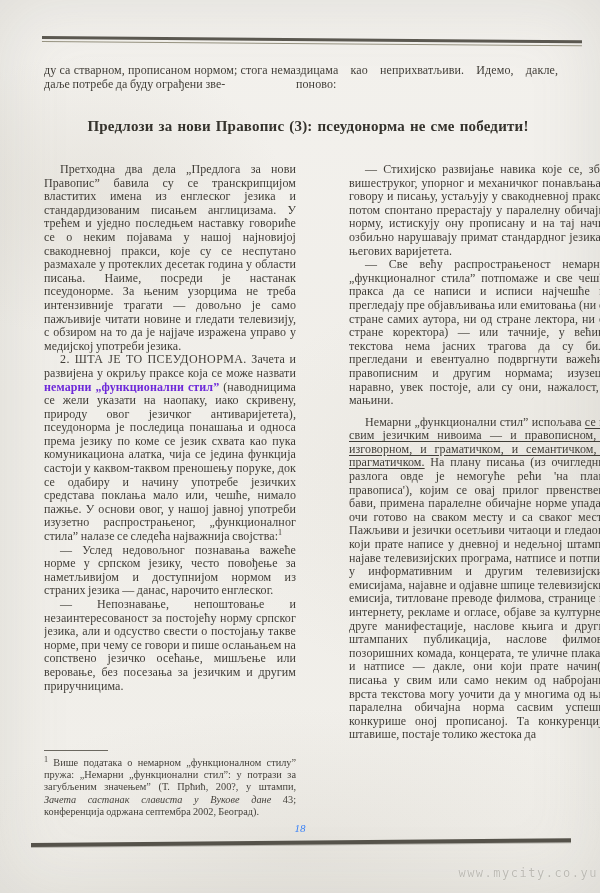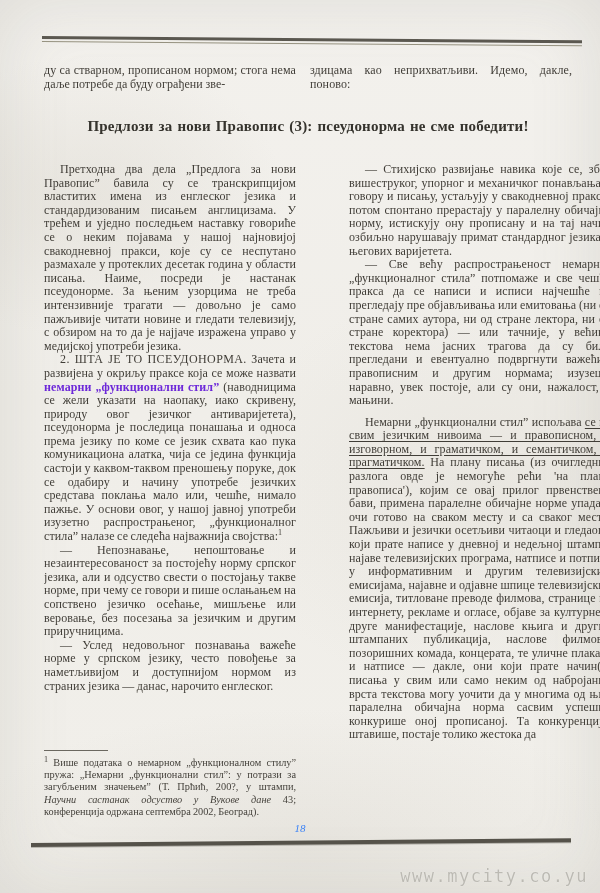--- a/index.html
+++ b/index.html
@@ -20,21 +20,21 @@
     position:absolute;left:42px;top:36px;width:540px;height:2px;
     border-top:3px solid #5b5850;border-bottom:1px solid #95917f;
     transform:rotate(0.45deg);transform-origin:left center;
   }
   .bottom-rule{
     position:absolute;left:31px;top:843px;width:540px;height:4px;
     background:#55524a;
     transform:rotate(-0.5deg);transform-origin:left center;
     box-shadow:0 1px 0 rgba(90,86,78,0.35);
   }
-  .frag-row{position:absolute;left:44px;top:64px;width:528px;display:flex;gap:14px;}
+  .frag-row{position:absolute;left:44px;top:64px;width:528px;display:flex;gap:0;}
   .frag-left{width:252px;}
   .frag-right{width:262px;}
   .body-text{
     font-size:12px;line-height:13.6px;text-align:justify;
     word-spacing:-0.6px;letter-spacing:0.1px;
   }
   .headline{
     position:absolute;left:44px;top:118px;width:528px;
     text-align:center;font-weight:bold;font-size:15px;
     color:#35332d;letter-spacing:0.2px;word-spacing:1px;
@@ -53,56 +53,56 @@
   .footnote-sep{width:64px;border-top:1px solid #6b6860;margin-bottom:6px;}
   .footnote-text{
     font-size:10.3px;line-height:12.2px;text-align:justify;
     word-spacing:-0.4px;color:#45423c;
   }
   .page-number{
     position:absolute;left:270px;top:822px;width:60px;text-align:center;
     font-style:italic;font-size:11px;color:#3b82f6;
   }
   .watermark{
-    position:absolute;right:12px;top:866px;
+    position:absolute;right:2px;top:866px;
     font-family:"DejaVu Sans Mono",monospace;
-    font-size:17px;letter-spacing:1.5px;color:#bcbab3;
+    font-size:12px;letter-spacing:1.5px;color:#bcbab3;
     text-shadow:0 0 1px rgba(255,255,255,0.8);
   }
 </style>
 </head>
 <body>
 
 <div class="page">
 
   <div class="top-rule"></div>
 
   <div class="frag-row">
     <p class="frag-left body-text">ду са стварном, прописаном нормом; стога нема даље потребе да буду ограђени зве-</p>
     <p class="frag-right body-text">здицама као неприхватљиви. Идемо, дакле, поново:</p>
   </div>
 
   <div class="headline">Предлози за нови Правопис (3): псеудонорма не сме победити!</div>
 
   <div class="col col-left body-text">
     <p class="para">Претходна два дела „Предлога за нови Правопис” бавила су се транскрипцијом властитих имена из енглеског језика и стандардизованим писањем англицизама. У трећем и уједно последњем наставку говориће се о неким појавама у нашој најновијој свакодневној пракси, које су се неспутано размахале у протеклих десетак година у области писања. Наиме, посреди је настанак псеудонорме. За њеним узорцима не треба интензивније трагати — довољно је само пажљивије читати новине и гледати телевизију, с обзиром на то да је најјаче изражена управо у медијској употреби језика.</p>
     <p class="para"><span class="section-lead">2. ШТА ЈЕ ТО ПСЕУДОНОРМА.</span><span> Зачета и развијена у окриљу праксе која се може назвати </span><b>немарни „функционални стил”</b><span> (наводницима се жели указати на наопаку, иако скривену, природу овог језичког антиваријетета), псеудонорма је последица понашања и односа према језику по коме се језик схвата као пука комуникациона алатка, чија се једина функција састоји у каквом-таквом преношењу поруке, док се одабиру и начину употребе језичких средстава поклања мало или, чешће, нимало пажње. У основи овог, у нашој јавној употреби изузетно распрострањеног, „функционалног стила” налазе се следећа најважнија својства:</span><sup>1</sup></p>
+    <p class="para">— Услед недовољног познавања важеће норме у српском језику, често повођење за наметљивијом и доступнијом нормом из страних језика — данас, нарочито енглеског.</p>
     <p class="para">— Непознавање, непоштовање и незаинтересованост за постојећу норму српског језика, али и одсуство свести о постојању такве норме, при чему се говори и пише ослањањем на сопствено језичко осећање, мишљење или веровање, без посезања за језичким и другим приручницима.</p>
-    <p class="para">— Услед недовољног познавања важеће норме у српском језику, често повођење за наметљивијом и доступнијом нормом из страних језика — данас, нарочито енглеског.</p>
   </div>
 
   <div class="col col-right body-text">
     <p class="para">— Стихијско развијање навика које се, због вишеструког, упорног и механичког понављања у говору и писању, устаљују у свакодневној пракси, потом спонтано прерастају у паралелну обичајну норму, истискују ону прописану и на тај начин озбиљно нарушавају примат стандардног језика и његових варијетета.</p>
     <p class="para">— Све већу распрострањеност немарног „функционалног стила” потпомаже и све чешћа пракса да се написи и исписи најчешће не прегледају пре објављивања или емитовања (ни од стране самих аутора, ни од стране лектора, ни од стране коректора) — или тачније, у већини текстова нема јасних трагова да су били прегледани и евентуално подвргнути важећим правописним и другим нормама; изузеци, наравно, увек постоје, али су они, нажалост, у мањини.</p>
     <p class="para para-gap"><span>Немарни „функционални стил” испољава </span><span class="u">се на свим језичким нивоима — и правописном, и изговорном, и граматичком, и семантичком, и прагматичком.</span><span> На плану писања (из очигледних разлога овде је немогуће рећи 'на плану правописа'), којим се овај прилог првенствено бави, примена паралелне обичајне норме упада у очи готово на сваком месту и са сваког места. Пажљиви и језички осетљиви читаоци и гледаоци који прате написе у дневној и недељној штампи, најаве телевизијских програма, натписе и потписе у информативним и другим телевизијским емисијама, најавне и одјавне шпице телевизијских емисија, титловане преводе филмова, странице на интернету, рекламе и огласе, објаве за културне и друге манифестације, наслове књига и других штампаних публикација, наслове филмова, позоришних комада, концерата, те уличне плакате и натписе — дакле, они који прате начин(е) писања у свим или само неким од набројаних врста текстова могу уочити да у многима од њих паралелна обичајна норма сасвим успешно конкурише оној прописаној. Та конкуренција, штавише, постаје толико жестока да</span></p>
   </div>
 
   <div class="footnote-block">
     <div class="footnote-sep"></div>
-    <p class="footnote-text"><sup>1</sup><span> Више података о немарном „функционалном стилу” пружа: „Немарни „функционални стил”: у потрази за загубљеним значењем” (Т. Прћић, 200?, у штампи, </span><i>Научни састанак одсуство у Вукове дане</i><span> 43; конференција одржана септембра 2002, Београд).</span></p>
+    <p class="footnote-text"><sup>1</sup><span> Више података о немарном „функционалном стилу” пружа: „Немарни „функционални стил”: у потрази за загубљеним значењем” (Т. Прћић, 200?, у штампи, </span><i>Зачета састанак слависта у Вукове дане</i><span> 43; конференција одржана септембра 2002, Београд).</span></p>
   </div>
 
   <div class="page-number">18</div>
 
   <div class="bottom-rule"></div>
 
   <div class="watermark">www.mycity.co.yu</div>
 
 </div>
 

